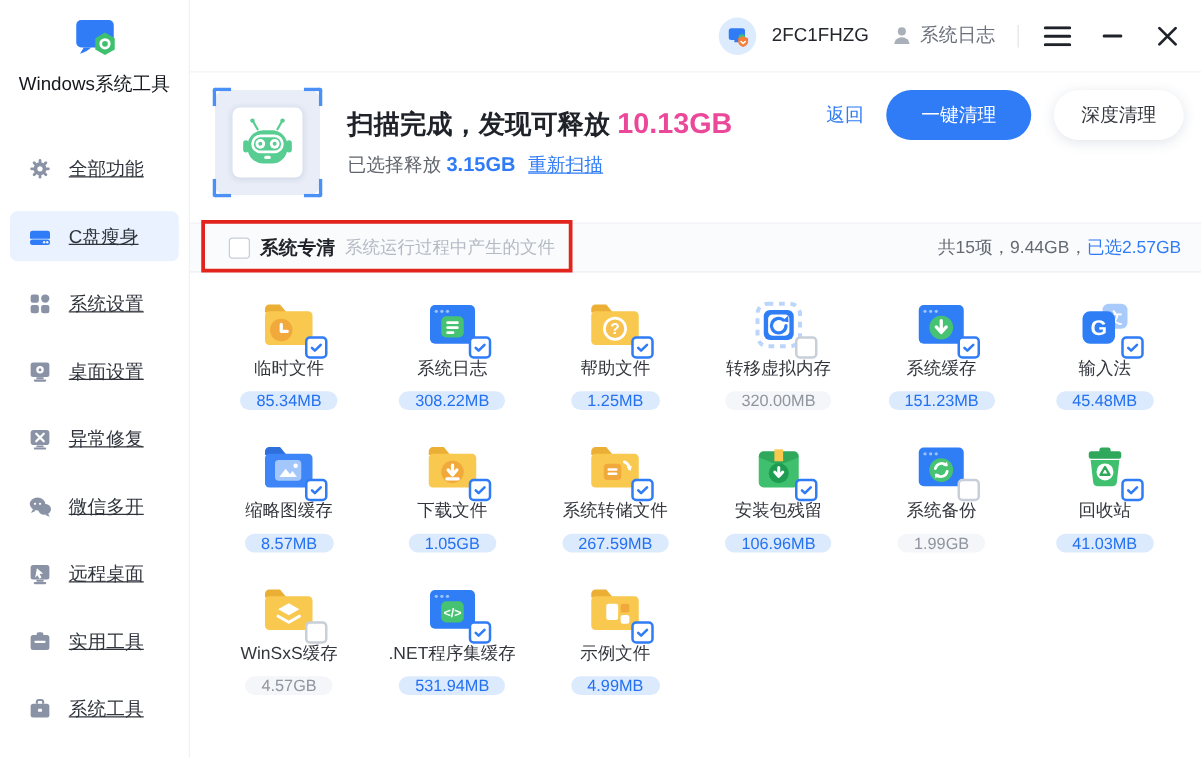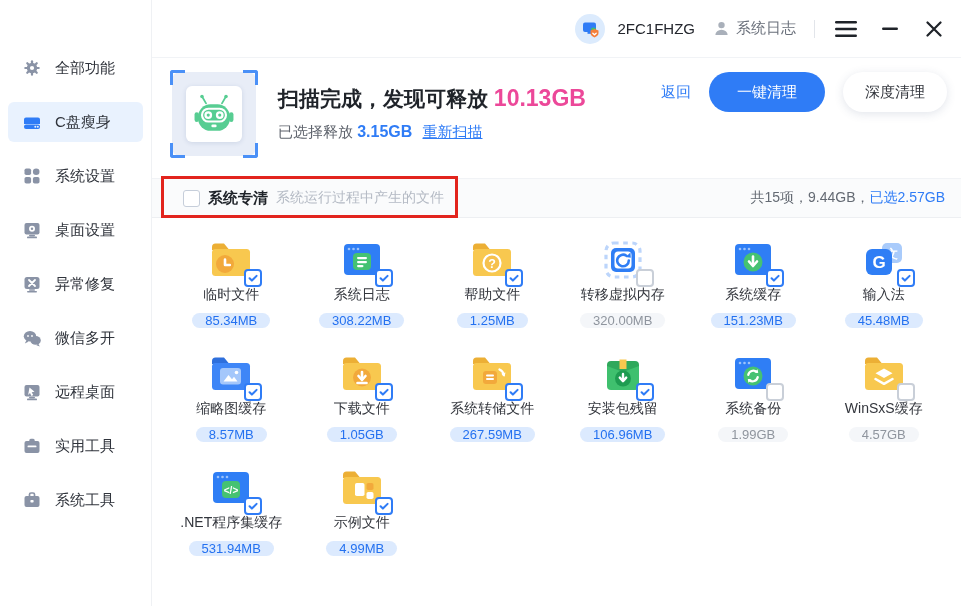--- a/index.html
+++ b/index.html
@@ -7,21 +7,21 @@
   body { font-family:"Liberation Sans","DejaVu Sans",sans-serif; background:#fff; overflow:hidden; }
   .app { width:961px; height:606px; display:flex; background:#fff; position:relative; }
 
   
   .sidebar { width:152px; flex:0 0 152px; background:#fff; border-right:1px solid #EFF1F4; padding-top:10px; }
   .logo { text-align:center; padding-top:2px; }
   .logo svg { display:block; margin:0 auto; }
   .logo-text { font-size:15px; color:#14171C; margin-top:4px; }
   .menu { margin-top:38px; }
   .menu-item { height:40px; margin:0 8px 14px 8px; display:flex; align-items:center; gap:14px;
-    padding-left:15px; border-radius:6px; font-size:15px; color:#30343C; cursor:pointer; }
+    padding-left:15px; border-radius:6px; font-size:15px; color:#30343C; cursor:pointer;text-decoration:underline; }
   .menu-item svg { width:18px; height:18px; color:#8A93A6; flex:0 0 18px; }
   .menu-item.active { background:#E9F2FE; }
   .menu-item.active svg { color:#2F7CF6; --hole:#E9F2FE; }
 
   
   .main { flex:1; display:flex; flex-direction:column; background:#fff; min-width:0; }
 
   .titlebar { height:58px; display:flex; align-items:center; justify-content:flex-end;
     gap:18px; padding-right:14px; border-bottom:1px solid #F1F3F6; }
   .account { display:flex; align-items:center; gap:12px; font-size:15px; color:#23262D; cursor:pointer; }
@@ -86,20 +86,29 @@
   .pill { margin-top:9px; font-size:13px; padding:0 13px; border-radius:13px; }
   .pill.on { background:#DCEAFE; color:#2471F0; }
   .pill.off { background:#F4F6F9; color:#8F959E; }
 </style>
 </head>
 <body>
 
 <div class="app">
 
   <aside class="sidebar">
+    <div class="logo">
+      <svg width="46" height="42" viewBox="0 0 46 42">
+        <rect x="8" y="4" width="30" height="22" rx="4" fill="#2F7CF6"></rect>
+        <path d="M14 26 l-3 5 q6 -2 9 -5 z" fill="#2F7CF6"></path>
+        <polygon points="31,14 38.8,18.5 38.8,27.5 31,32 23.2,27.5 23.2,18.5" fill="#3FC06E"></polygon>
+        <circle cx="31" cy="23" r="3.4" fill="none" stroke="#fff" stroke-width="2.2"></circle>
+      </svg>
+      <div class="logo-text">Windows系统工具</div>
+    </div>
     <nav class="menu">
         <div class="menu-item">
           <svg viewBox="0 0 18 18">
             <g fill="currentColor">
               <rect x="7.9" y="1.2" width="2.2" height="15.6" rx="1.1"></rect>
               <rect x="7.9" y="1.2" width="2.2" height="15.6" rx="1.1" transform="rotate(45 9 9)"></rect>
               <rect x="7.9" y="1.2" width="2.2" height="15.6" rx="1.1" transform="rotate(90 9 9)"></rect>
               <rect x="7.9" y="1.2" width="2.2" height="15.6" rx="1.1" transform="rotate(135 9 9)"></rect>
               <circle cx="9" cy="9" r="5.2"></circle>
             </g>
@@ -491,20 +500,38 @@
               <path d="M21.4 34.8 l-.6-3.8 3.8.4 z" fill="#fff"></path>
             </svg>
       <span class="item-cb off">
         
       </span>
     </div>
     <div class="cell-label">系统备份</div>
     <div class="pill off">1.99GB</div>
   </div>
 
+  <div class="cell">
+    <div class="icon-wrap">
+      <svg class="main-ic file-icon" viewBox="0 0 52 52">
+              <rect x="13" y="13" width="26" height="6" rx="2" fill="#2FA85B"></rect>
+              <rect x="21.5" y="10" width="9" height="4.5" rx="2" fill="#2FA85B"></rect>
+              <path d="M14.5 20 h23 l-2 17.5 a4 4 0 0 1 -4 3.5 h-11 a4 4 0 0 1 -4 -3.5 z" fill="#3FC06E"></path>
+              <circle cx="26" cy="29.5" r="6.8" fill="#fff"></circle>
+              <path d="M26 25.6 l3.6 6.2 h-7.2 z" fill="none" stroke="#2FA85B" stroke-width="1.9" stroke-linejoin="round"></path>
+            </svg>
+      <span class="item-cb">
+        <svg viewBox="0 0 14 14">
+                <path d="M3 7.3 l2.7 2.7 L11.2 4.5"></path>
+              </svg>
+      </span>
+    </div>
+    <div class="cell-label">回收站</div>
+    <div class="pill on">41.03MB</div>
+  </div>
 
   <div class="cell">
     <div class="icon-wrap">
       <svg class="main-ic file-icon" viewBox="0 0 52 52">
               <path d="M7 16 v-3 a3.5 3.5 0 0 1 3.5-3.5 h8.5 l5 6 z" fill="#ECAF35"></path>
               <rect x="7" y="15" width="38" height="27" rx="3.5" fill="#F8C84F"></rect>
               <path d="M26 20.5 l8.5 4.8 -8.5 4.8 -8.5 -4.8 z" fill="#fff"></path>
               <path d="M17.5 31 l8.5 4.8 8.5 -4.8" fill="none" stroke="#fff" stroke-width="2.5" stroke-linecap="round" stroke-linejoin="round"></path>
             </svg>
       <span class="item-cb off">

